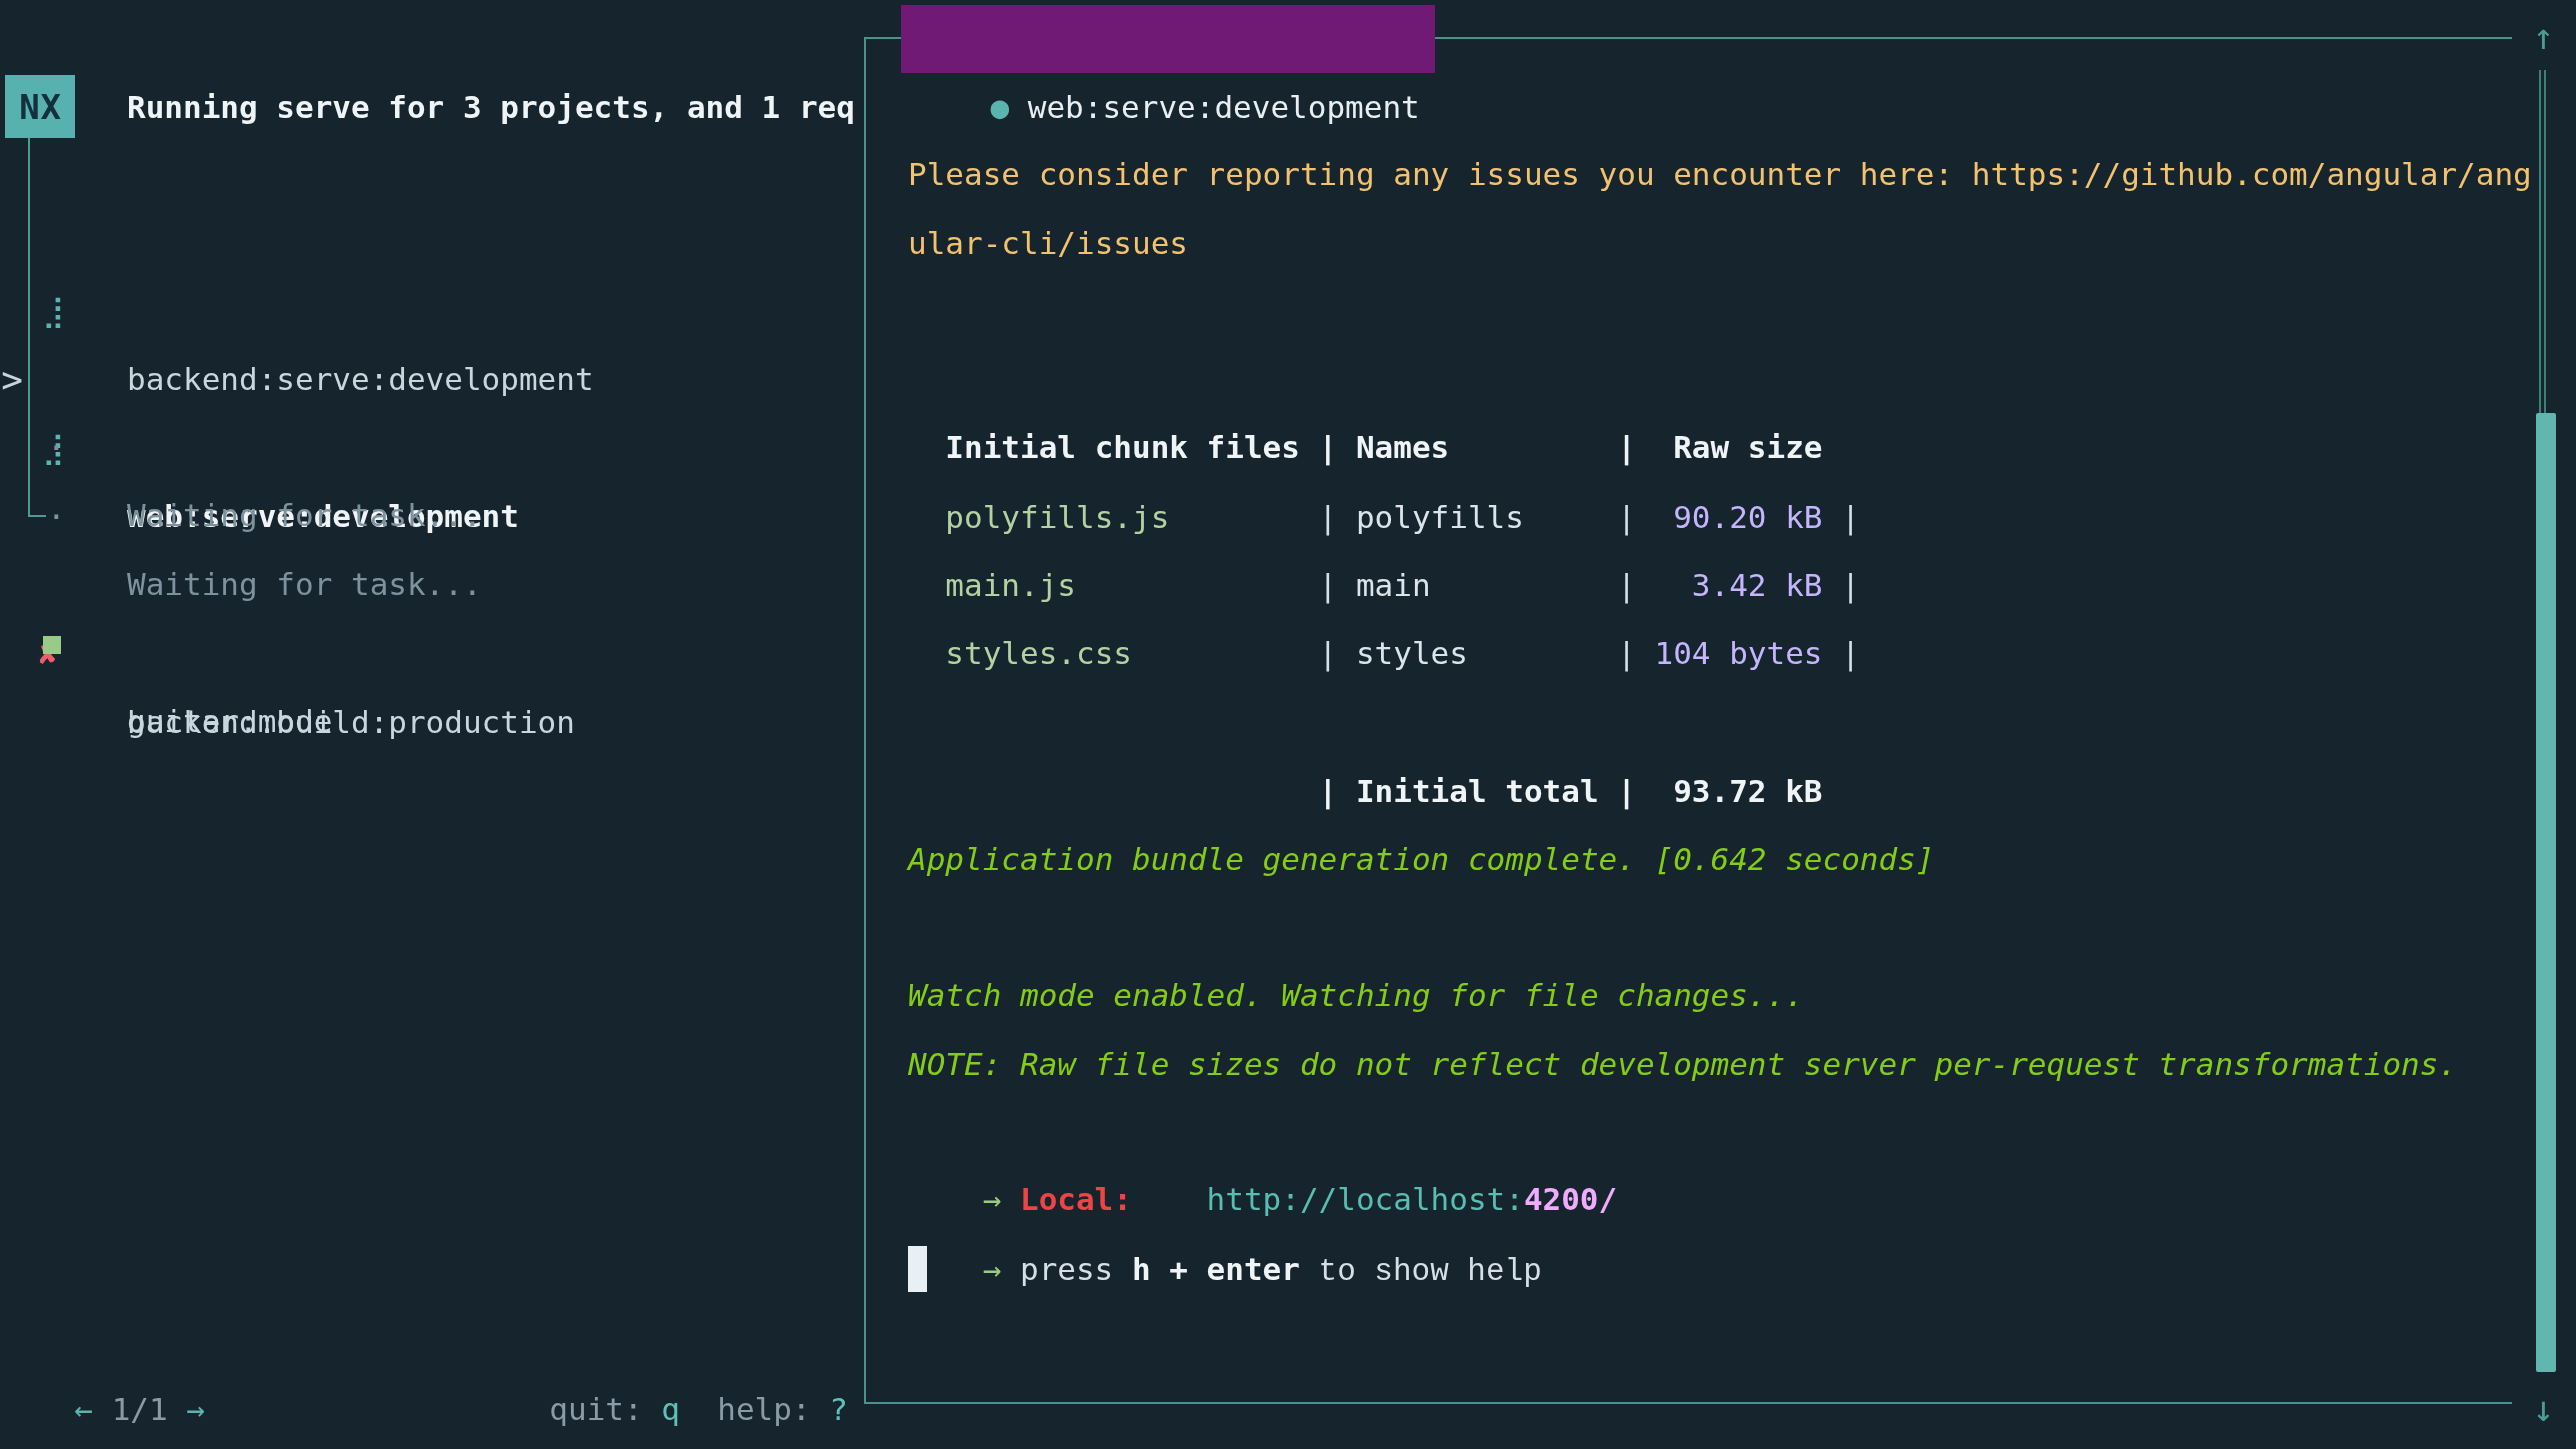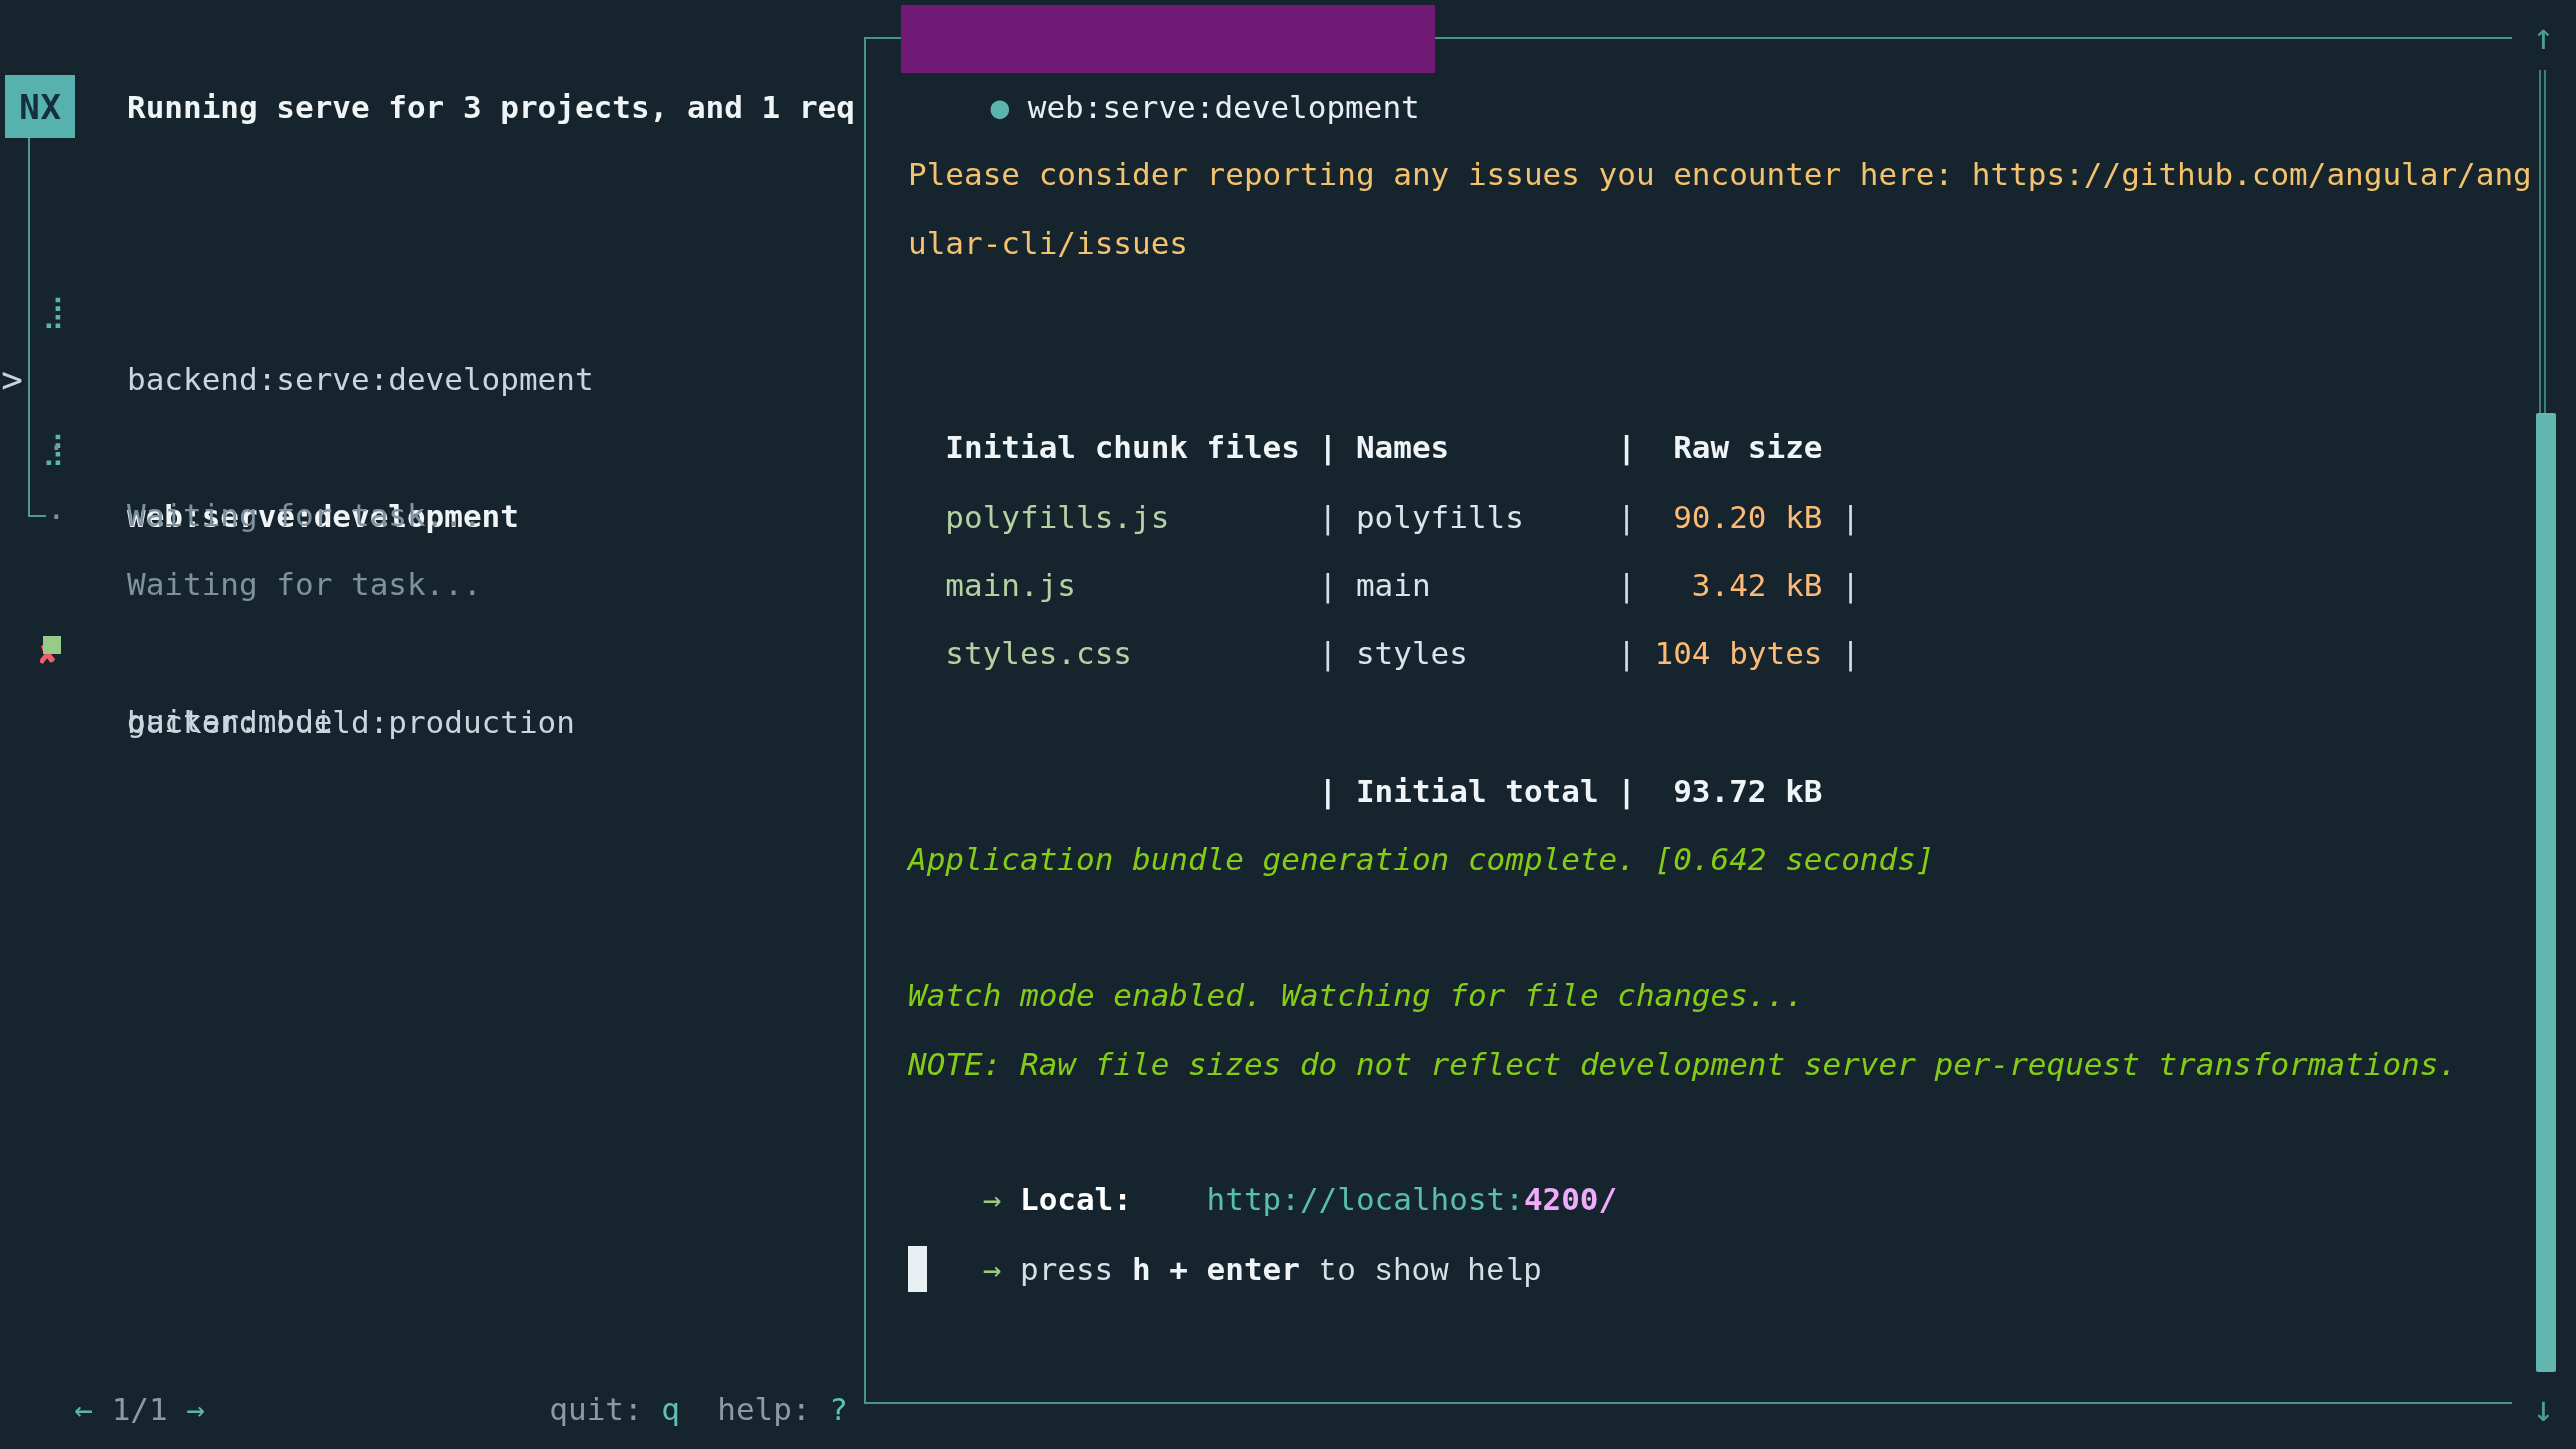--- a/index.html
+++ b/index.html
@@ -48,25 +48,25 @@
   .panel-title .dot{color:#5cb4ae;margin-right:1ch;}
   .panel-title .txt{color:#e8eef2;}
   .yellow{color:#f2c26e;}
   .c1{display:inline-block;width:20ch;}
   .c2{display:inline-block;width:14ch;}
   .c3{display:inline-block;width:9ch;text-align:right;}
   .pipe{color:#d5dfe5;}
   .th{color:#eff4f6;font-weight:bold;}
   .file{color:#b5d0a1;}
   .name{color:#dbe4ea;}
-  .size{color:#fdba74;text-align:right;}
+  .size{color:#c4b5fd;text-align:right;}
   .total{color:#eff4f6;font-weight:bold;}
   .log{color:#84cc16;font-style:italic;}
   .arrow-g{color:#9ccb7d;margin-left:2ch;}
-  .lbl{margin-left:1ch;color:#ffffff;font-weight:bold;}
+  .lbl{margin-left:1ch;color:#ef4444;font-weight:bold;}
   .url{margin-left:4ch;color:#59beb2;}
   .url-port{color:#f0abfc;font-weight:bold;}
   .press-pre{margin-left:1ch;color:#d6dfe5;margin-top:16px;}
   .press-keys{margin-left:1ch;color:#eff4f6;font-weight:bold;}
   .press-suf{margin-left:1ch;color:#d6dfe5;font-family:Liberation Mono, monospace;}
   .cursor{left:908px;top:1246px;width:19px;height:46px;background:#e9f0f3;}
   
   .sb-arrow{position:absolute;left:2520px;width:47px;text-align:center;
     color:#4e9a94;font-size:36px;height:60px;line-height:60px;}
   .sb-track{

